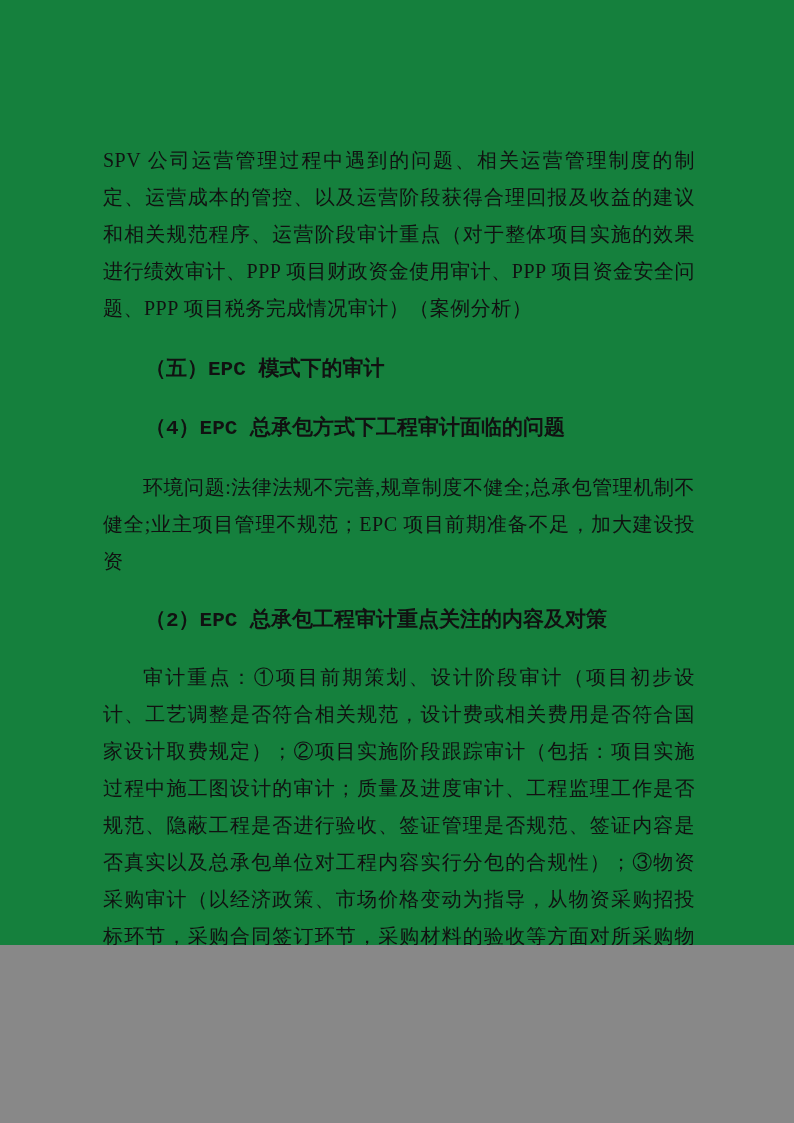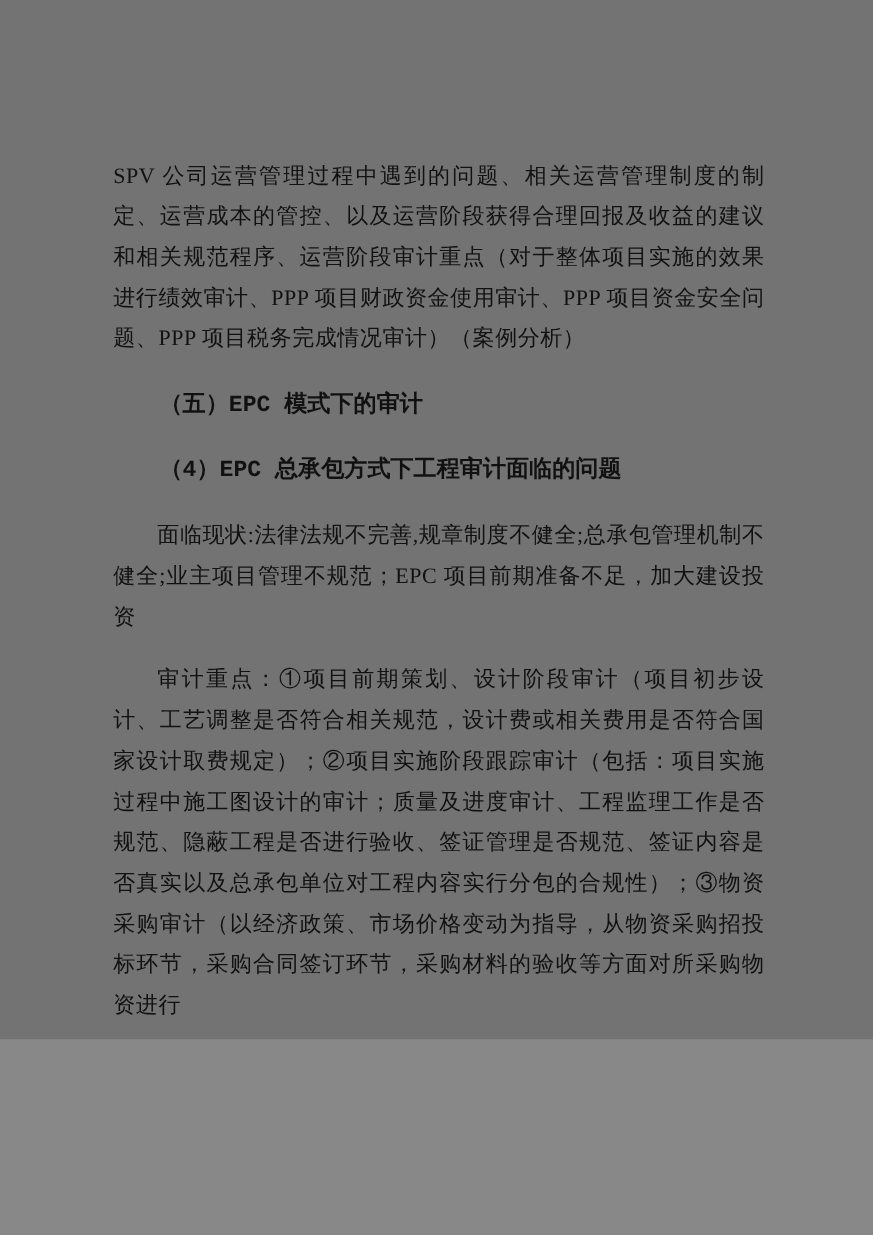--- a/index.html
+++ b/index.html
@@ -5,21 +5,21 @@
   html, body {
     margin: 0;
     padding: 0;
     background: #888;
   }
   .page {
     position: relative;
     width: 794px;
     height: 945px;
     margin: 0 auto;
-    background: #737373;
+    background: #15803d;
     font-family: "Liberation Serif", "DejaVu Serif", serif;
     color: #111111;
     overflow: hidden;
     box-sizing: border-box;
   }
   .content {
     position: absolute;
     left: 103px;
     top: 142px;
     width: 592px;
@@ -65,22 +65,23 @@
 
 <div class="page">
   <div class="content">
 
     <p class="body-para">SPV 公司运营管理过程中遇到的问题、相关运营管理制度的制定、运营成本的管控、以及运营阶段获得合理回报及收益的建议和相关规范程序、运营阶段审计重点（对于整体项目实施的效果进行绩效审计、PPP 项目财政资金使用审计、PPP 项目资金安全问题、PPP 项目税务完成情况审计）（案例分析）</p>
 
     <h2 class="heading mt-h1">（五）EPC 模式下的审计</h2>
 
     <h3 class="heading mt-h2">（4）EPC 总承包方式下工程审计面临的问题</h3>
 
-    <p class="body-para indent mt-p2">面临现状:法律法规不完善,规章制度不健全;总承包管理机制不健全;业主项目管理不规范；EPC 项目前期准备不足，加大建设投资</p>
+    <p class="body-para indent mt-p2">环境问题:法律法规不完善,规章制度不健全;总承包管理机制不健全;业主项目管理不规范；EPC 项目前期准备不足，加大建设投资</p>
 
 
+    <h3 class="heading mt-h3">（2）EPC 总承包工程审计重点关注的内容及对策</h3>
 
     <p class="body-para indent mt-p4">审计重点：①项目前期策划、设计阶段审计（项目初步设计、工艺调整是否符合相关规范，设计费或相关费用是否符合国家设计取费规定）；②项目实施阶段跟踪审计（包括：项目实施过程中施工图设计的审计；质量及进度审计、工程监理工作是否规范、隐蔽工程是否进行验收、签证管理是否规范、签证内容是否真实以及总承包单位对工程内容实行分包的合规性）；③物资采购审计（以经济政策、市场价格变动为指导，从物资采购招投标环节，采购合同签订环节，采购材料的验收等方面对所采购物资进行</p>
 
   </div>
 
   <div class="footer">- 9 -</div>
 </div>
 
 </body></html>

